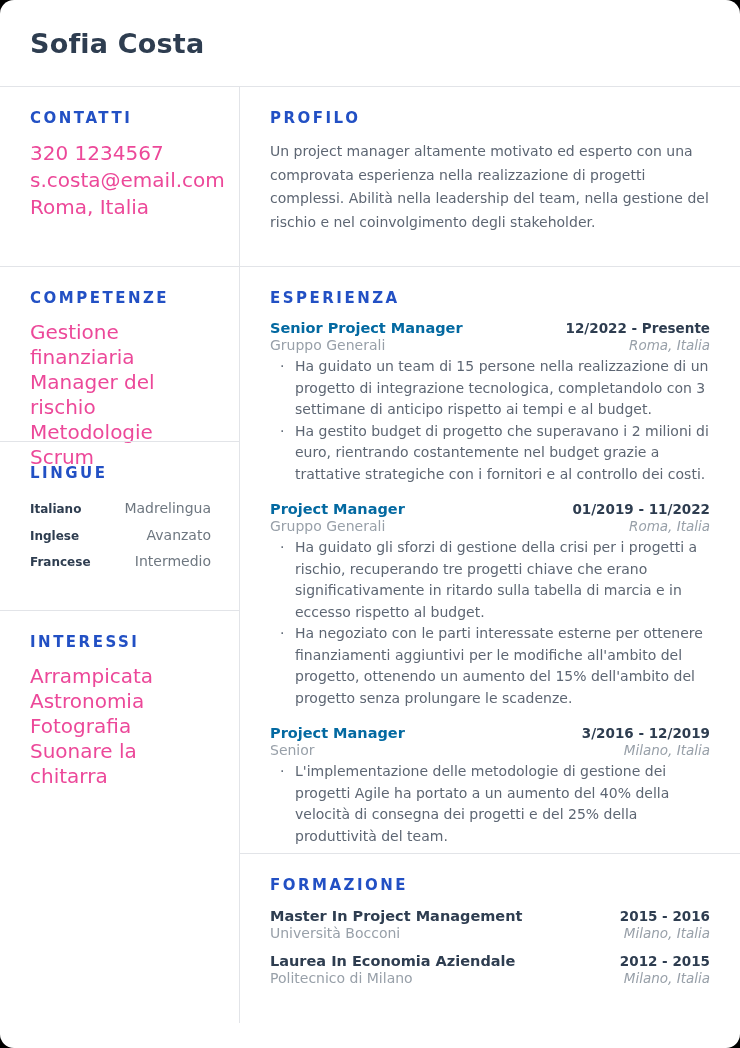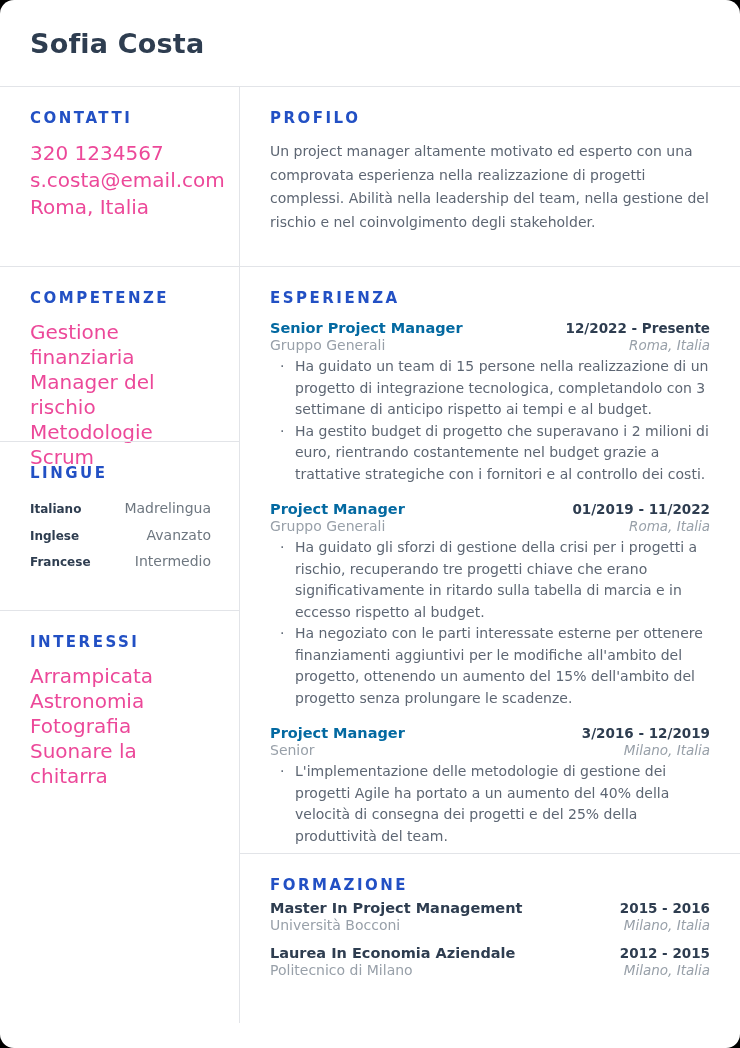--- a/index.html
+++ b/index.html
@@ -82,21 +82,21 @@
     position: relative;
     padding-left: 25px;
     font-size: 14px; line-height: 21.5px;
     color: #5d6673;
   }
   .bullet::before {
     content: "\00B7";
     position: absolute; left: 10px; top: 0;
     color: #5d6673;
   }
-  .edu { margin-top: 6px; }
+  .edu { margin-top: 14px; }
   .edu + .edu { margin-top: 12px; }
   .degree { font-size: 14.5px; font-weight: 700; color: #2e3d50; }
   .edu-dates { font-size: 13.5px; font-weight: 700; color: #2e3d50; white-space: nowrap; }
   .school { font-size: 14px; color: #98a0a9; }
 </style>
 </head>
 <body>
 
 <div class="card">
 

